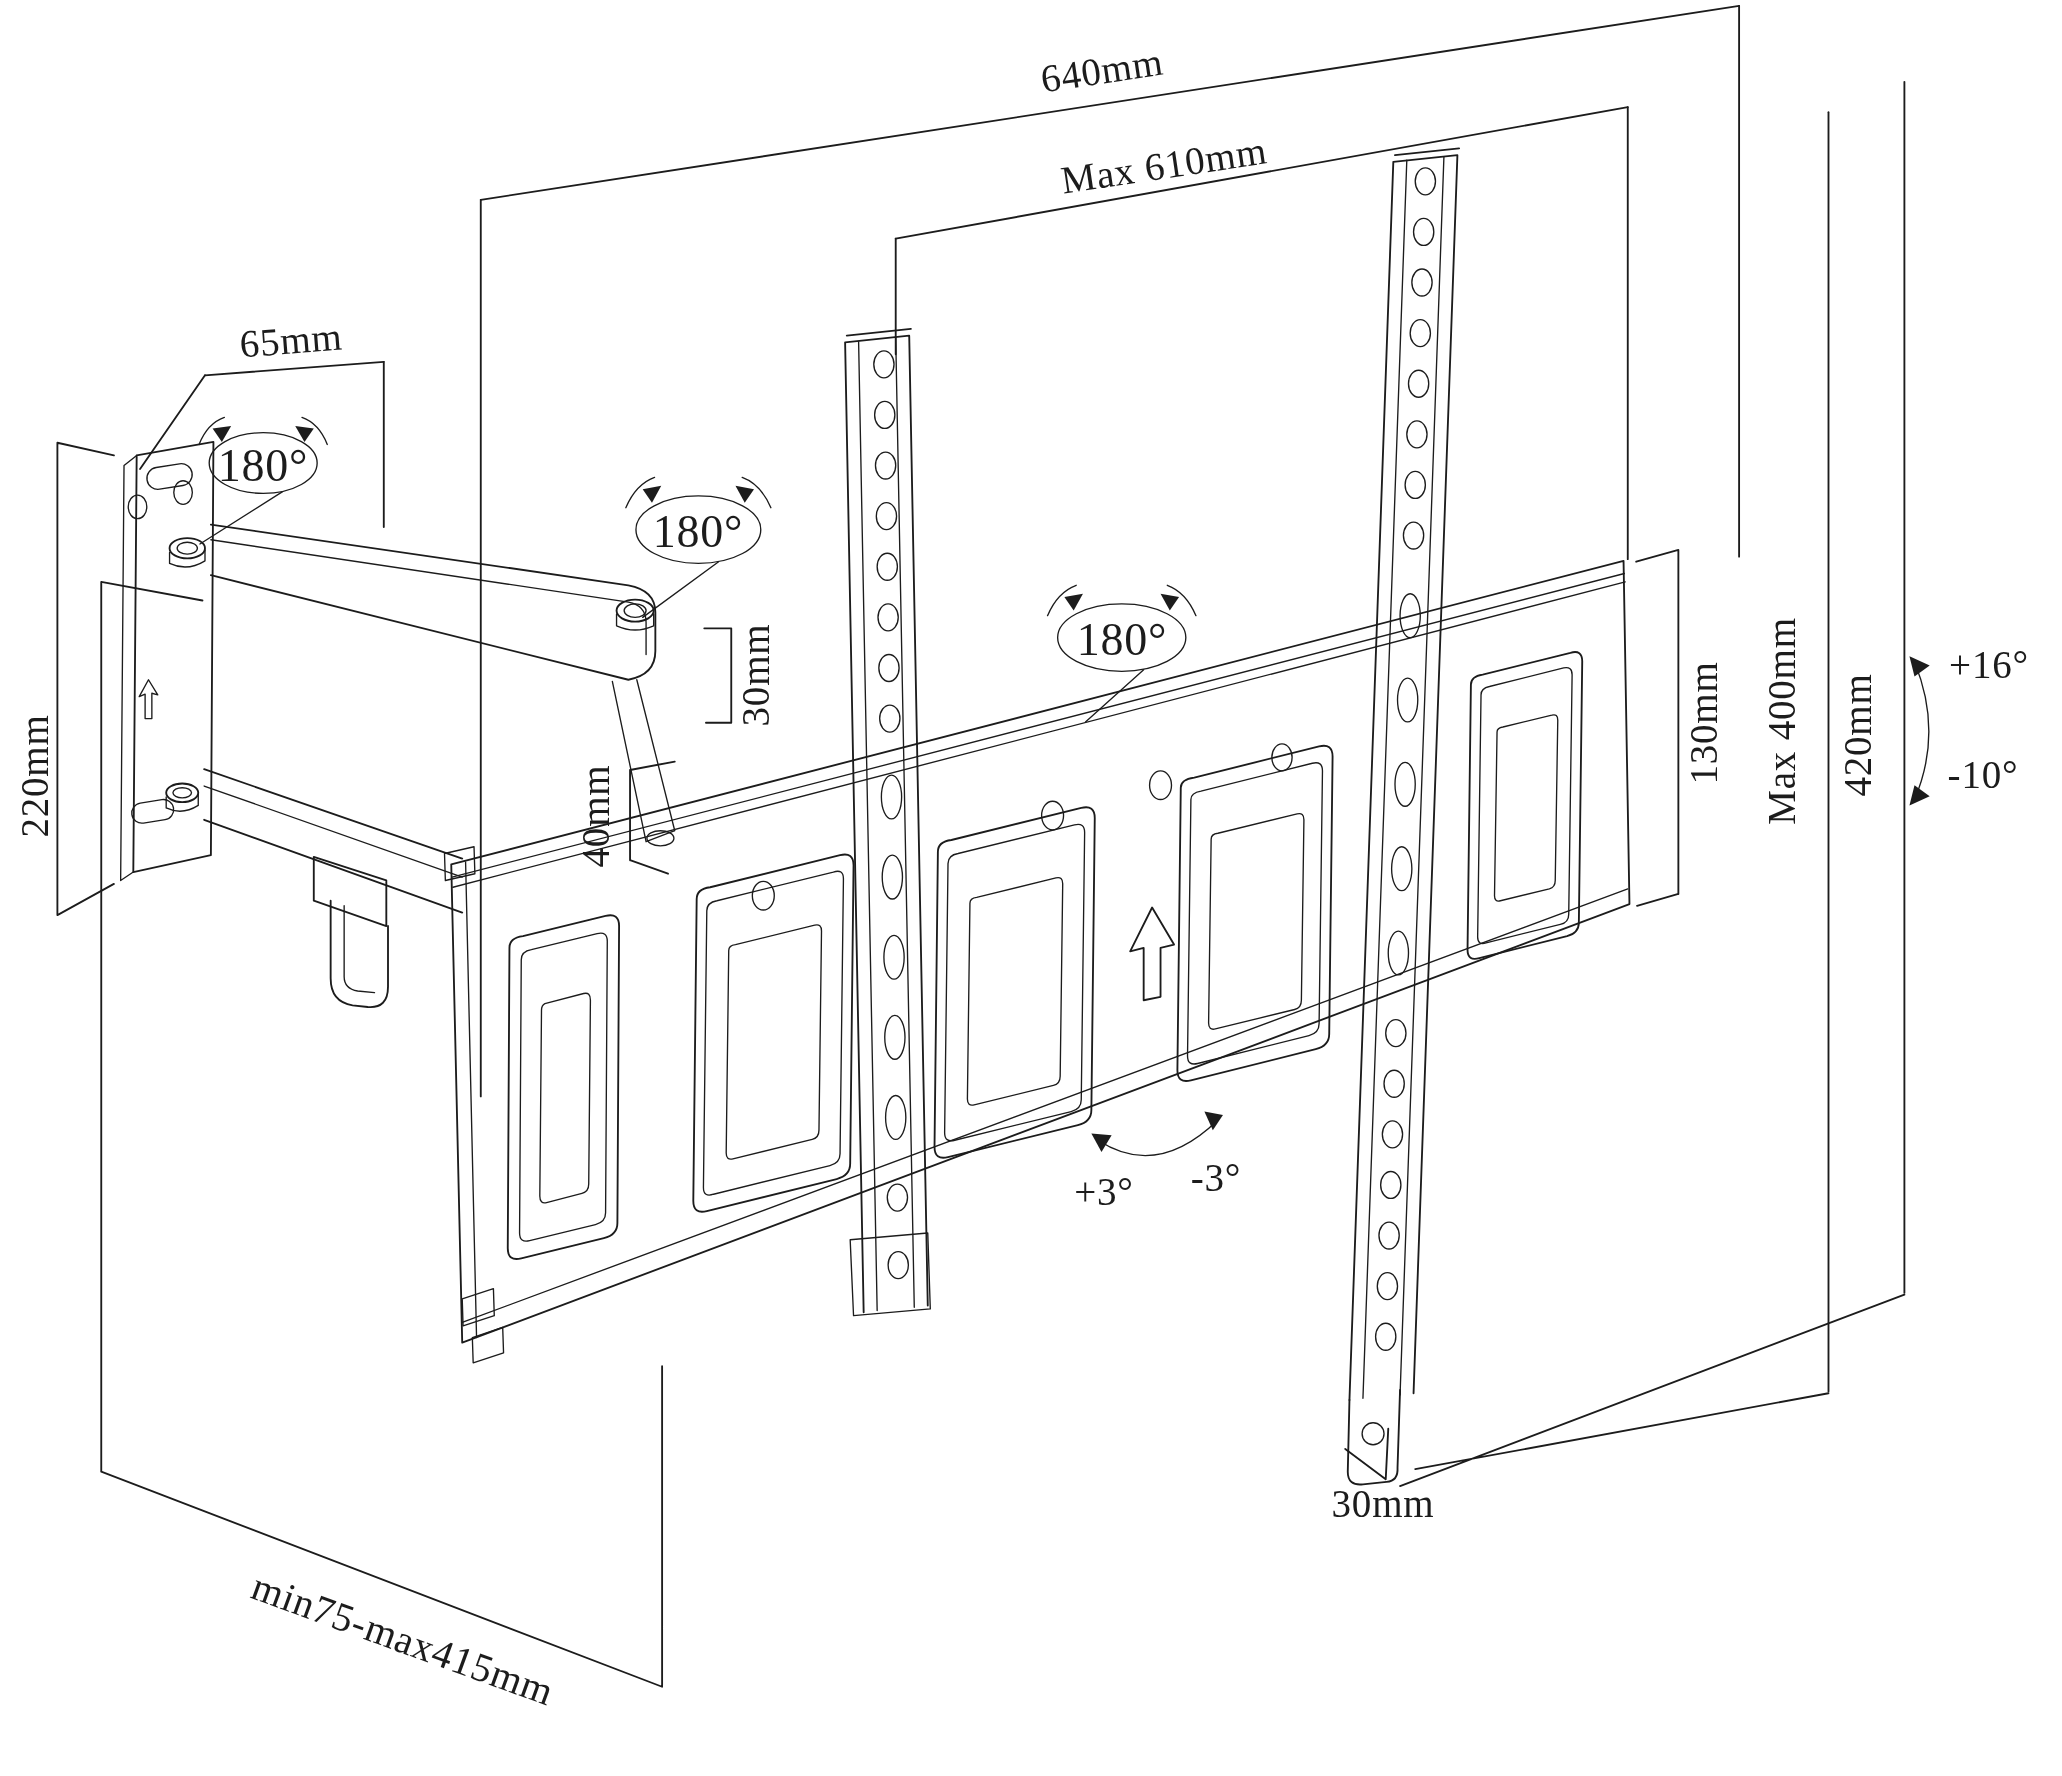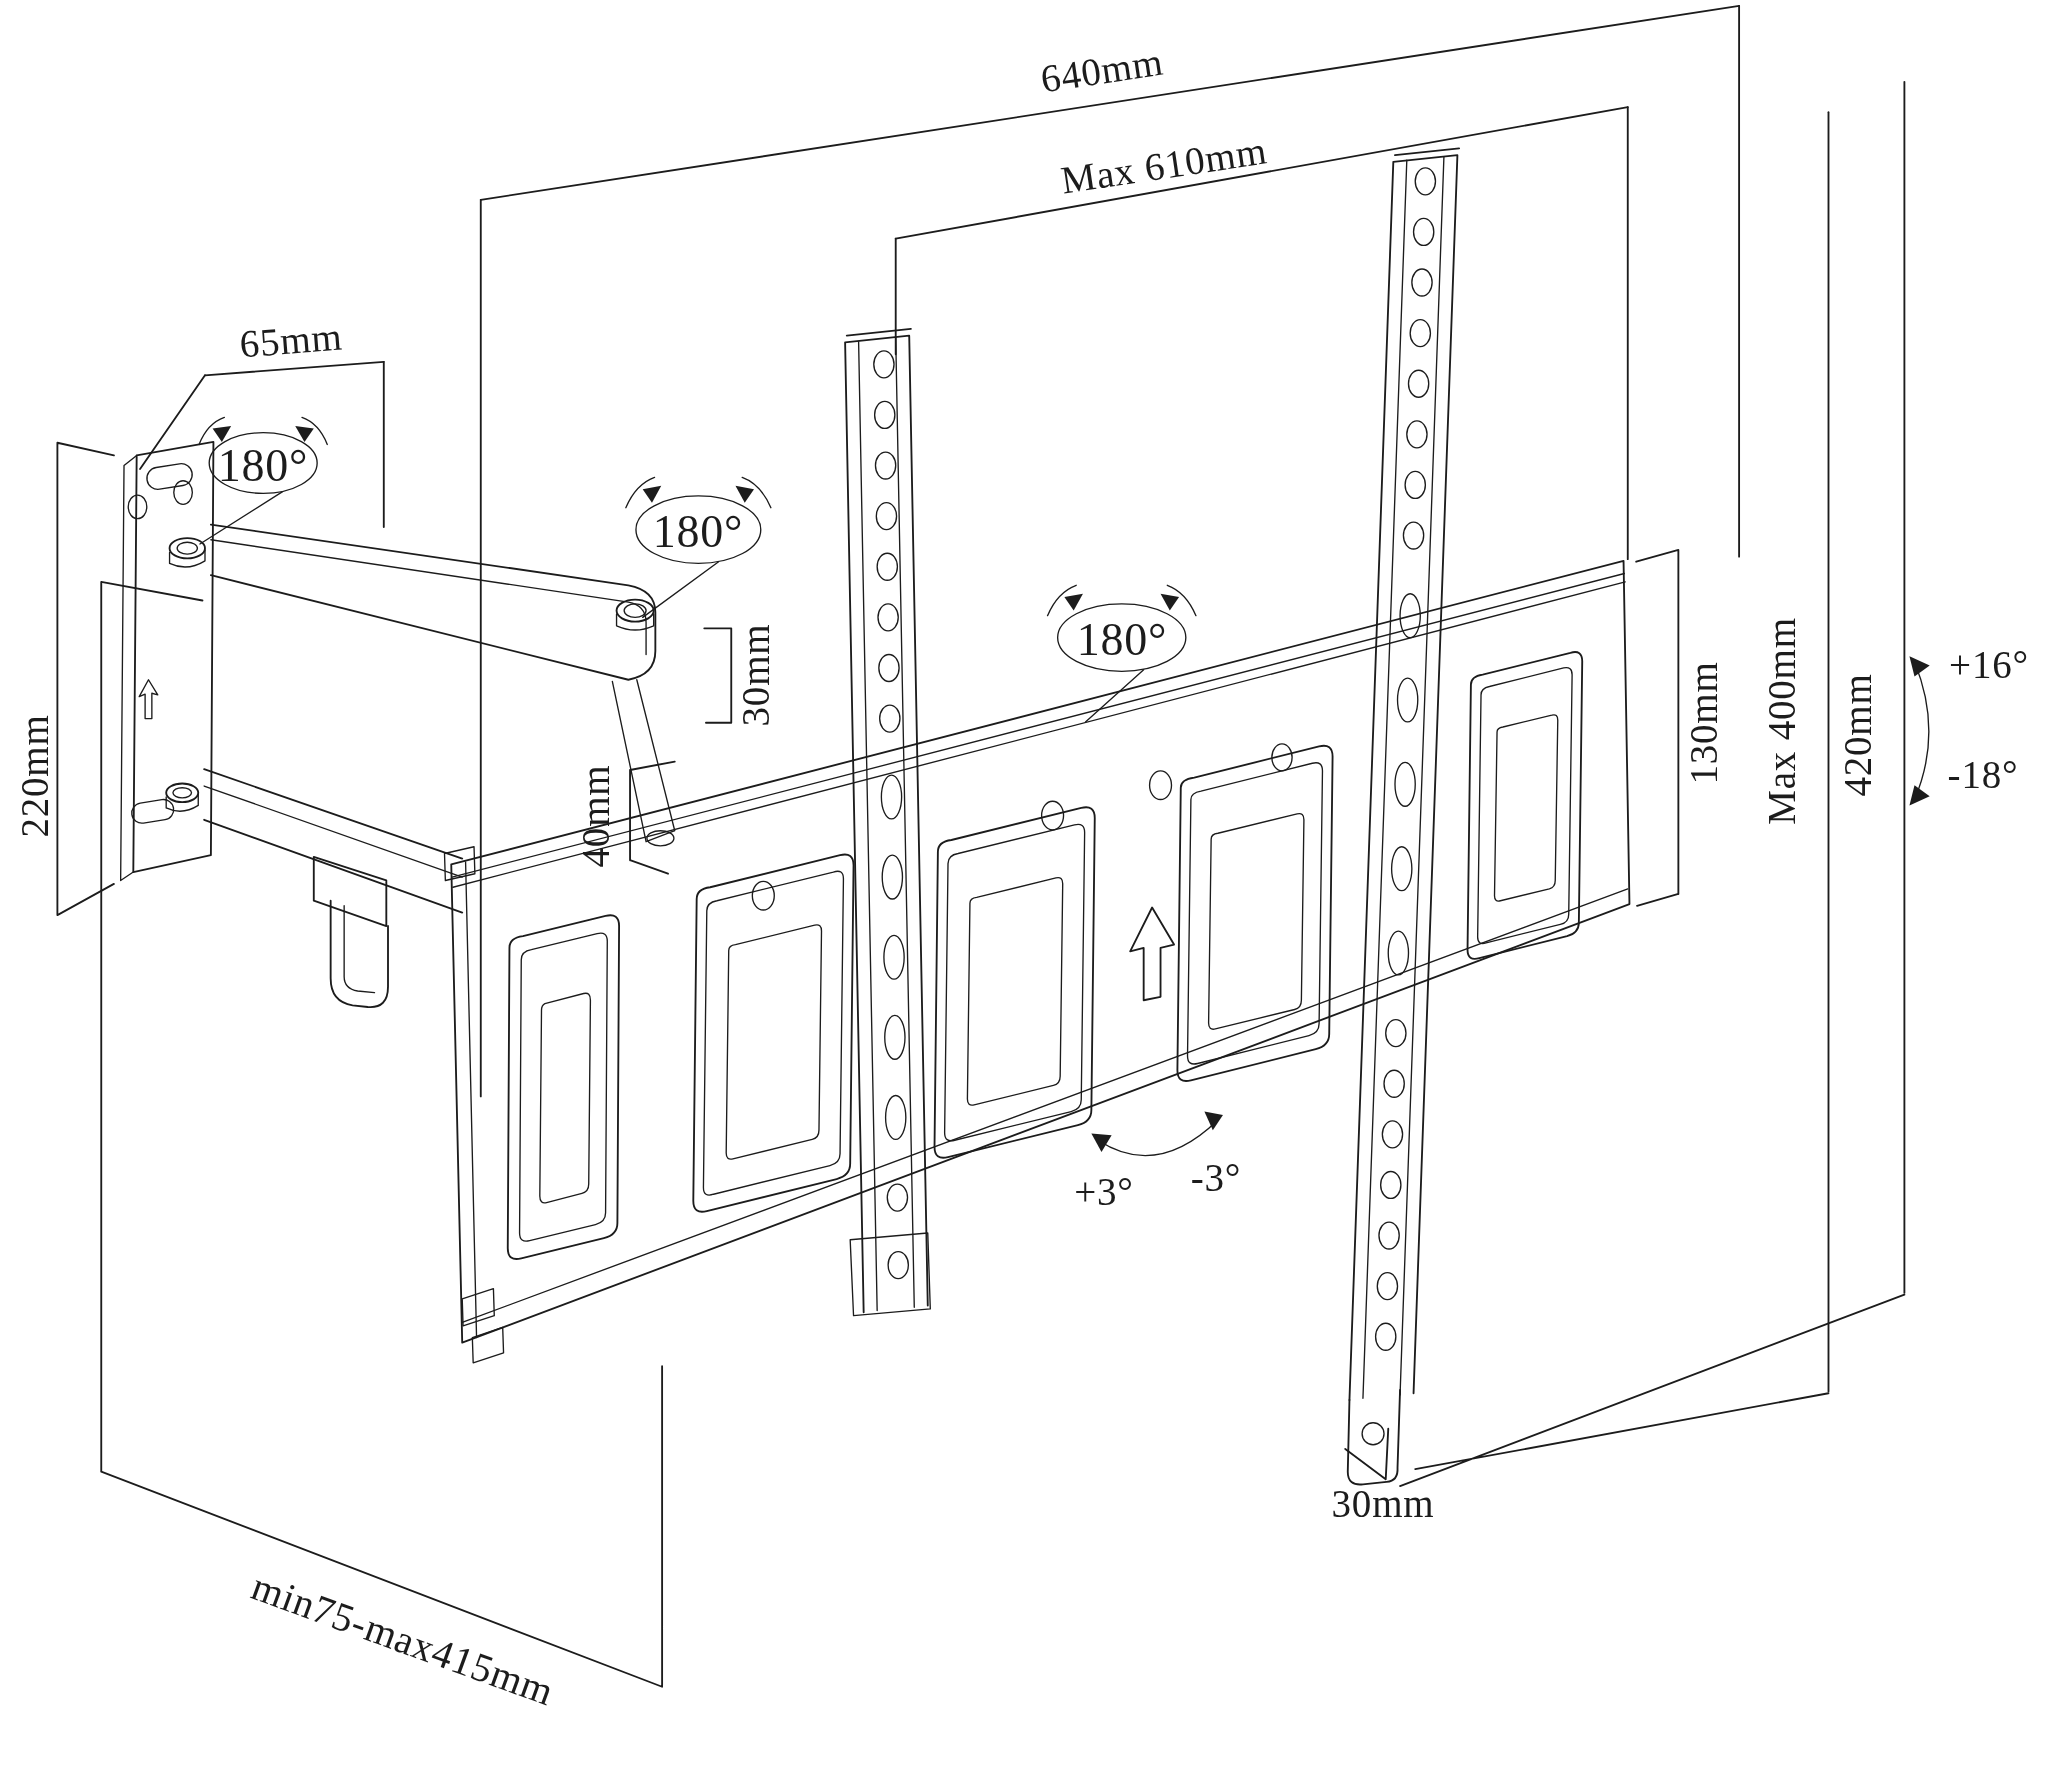--- a/index.html
+++ b/index.html
@@ -210,18 +210,18 @@
   <div class="lbl rot-n90" style="left:1703px;top:723px;">130mm</div>
   <div class="lbl rot-n90" style="left:1781px;top:721px;">Max 400mm</div>
   <div class="lbl rot-n90" style="left:1857px;top:735px;">420mm</div>
   <div class="lbl" style="left:1383px;top:1503px;">30mm</div>
   <div class="lbl rot20" style="left:403px;top:1639px;font-size:40px;">min75-max415mm</div>
 
   <div class="lbl big" style="left:263px;top:465px;">180°</div>
   <div class="lbl big" style="left:698px;top:531px;">180°</div>
   <div class="lbl big" style="left:1122px;top:639px;">180°</div>
   <div class="lbl" style="left:1989px;top:664px;">+16°</div>
-  <div class="lbl" style="left:1983px;top:774px;">-18°</div>
+  <div class="lbl" style="left:1983px;top:774px;">-10°</div>
   <div class="lbl" style="left:1104px;top:1191px;">+3°</div>
   <div class="lbl" style="left:1216px;top:1177px;">-3°</div>
 
 </div>
 
 
 </body></html>

